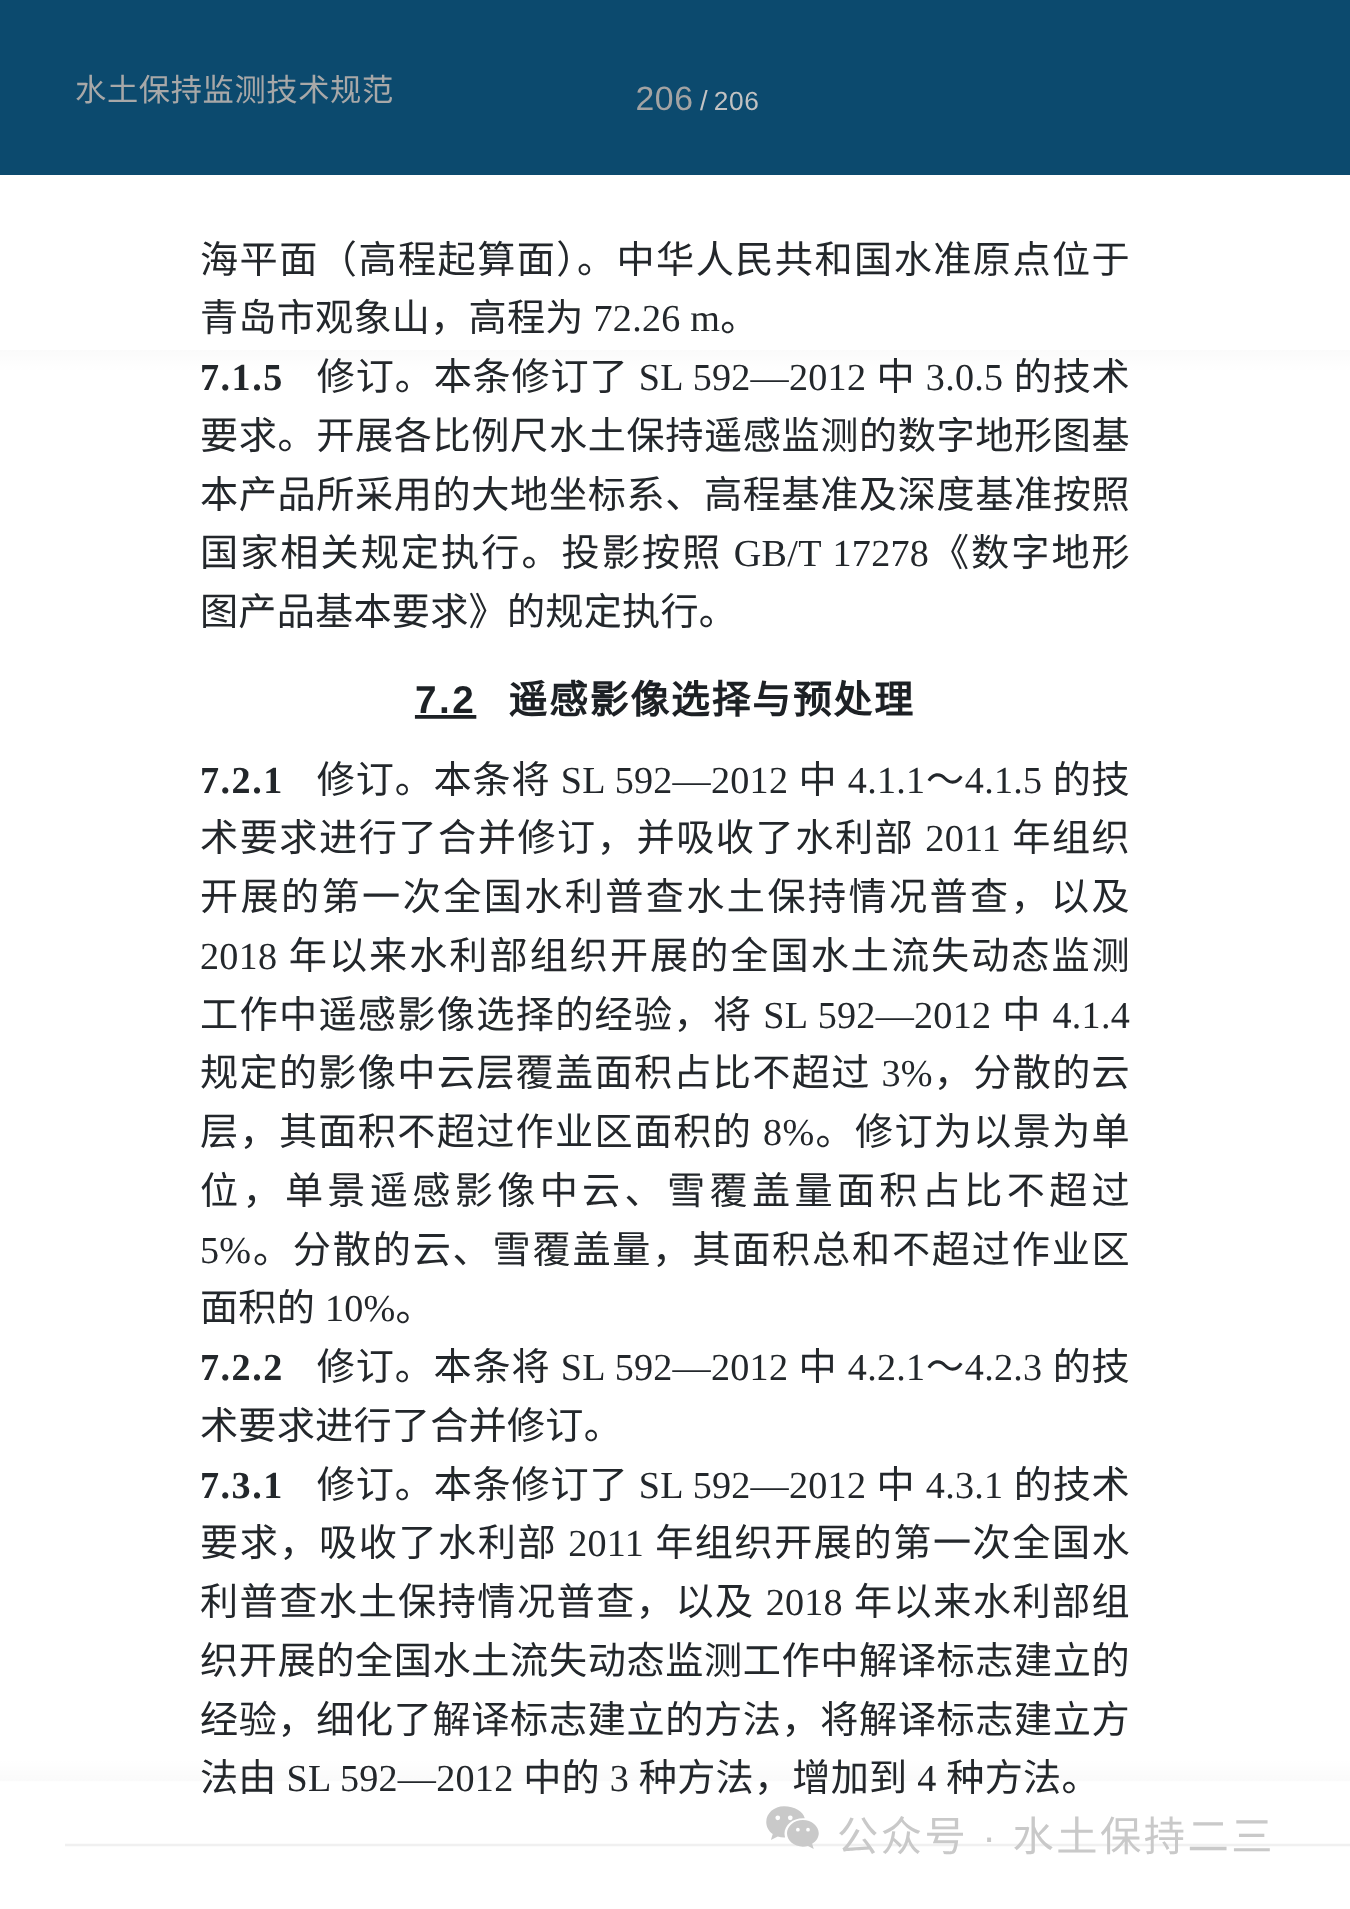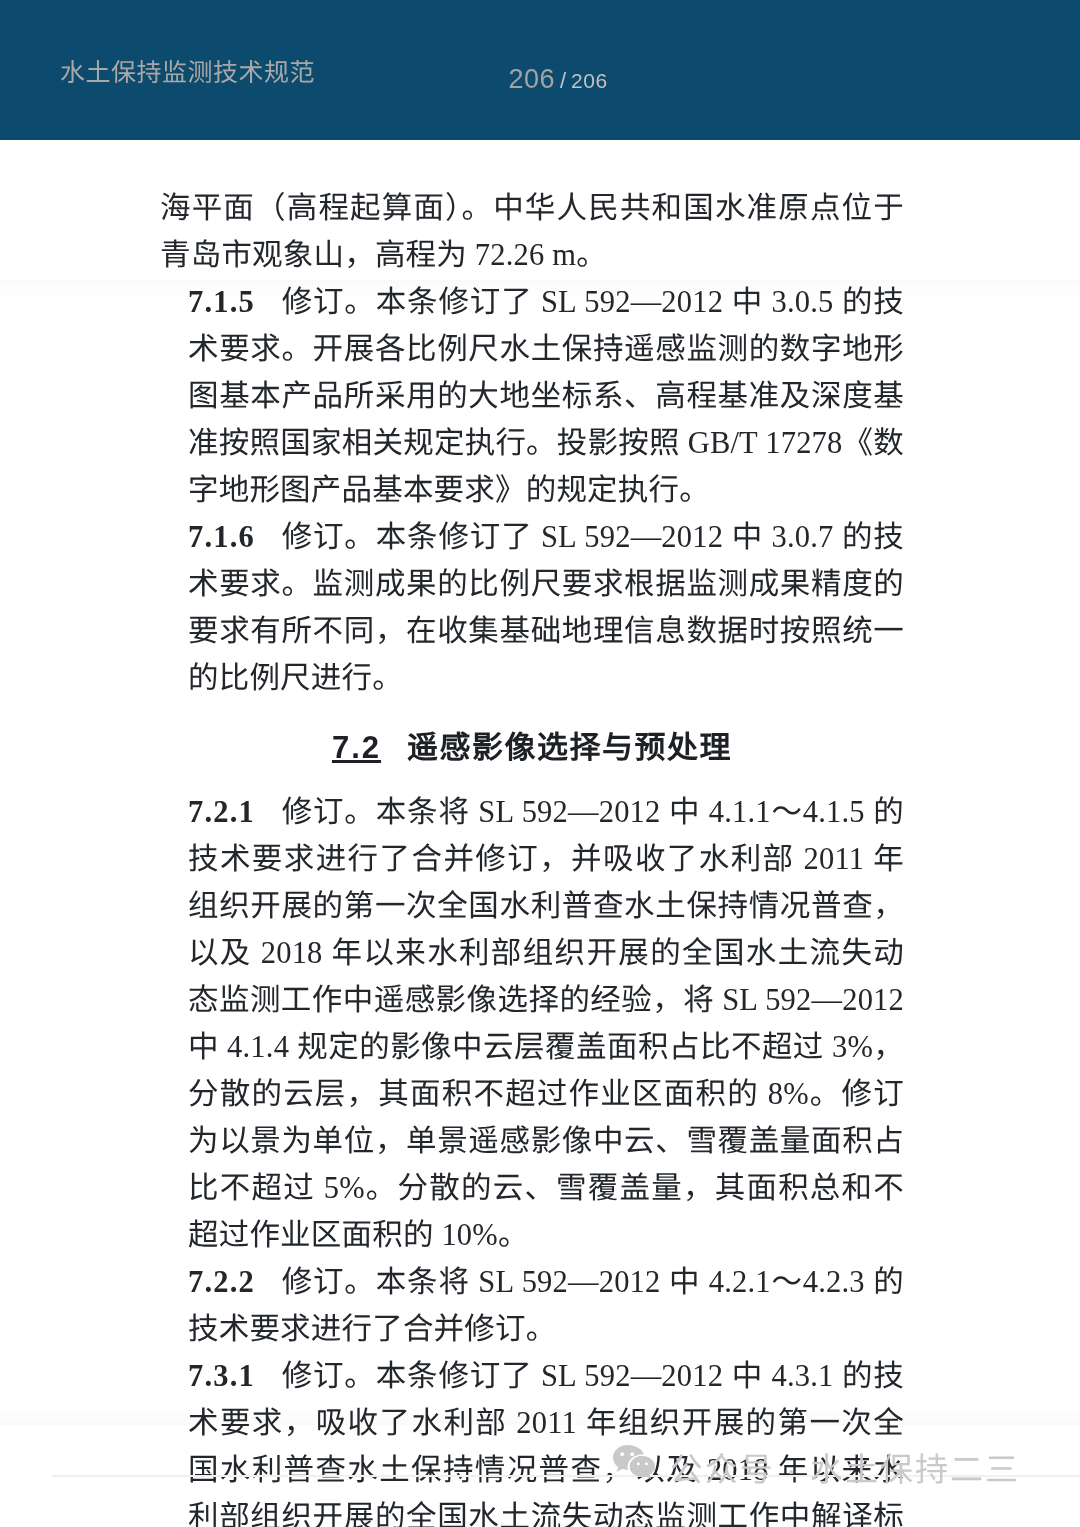--- a/index.html
+++ b/index.html
@@ -86,21 +86,21 @@
   p.para, p.cont {
     margin: 0;
     font-size: 30.5px;
     line-height: 47px;
     color: #23272b;
     text-align: justify;
     text-justify: inter-character;
     letter-spacing: 0.2px;
     text-indent: 0;
   }
-  p.para { text-indent: 0; margin-left: 28px; }
+  p.para { text-indent: 0; }
 
   .num {
     font-weight: bold;
     letter-spacing: 1.2px;
   }
   .gap { display: inline-block; width: 26px; }
 
   h2.section {
     margin: 22px 0 18px 0;
     font-size: 31px;
@@ -184,23 +184,20 @@
   <div class="page-body">
 
     <p class="cont">
       <span>海平面（高程起算面）。中华人民共和国水准原点位于青岛市观象山，高程为 72.26 m。</span>
     </p>
 
     <p class="para">
       <span class="num">7.1.5</span><span class="gap"></span><span>修订。本条修订了 SL 592—2012 中 3.0.5 的技术要求。开展各比例尺水土保持遥感监测的数字地形图基本产品所采用的大地坐标系、高程基准及深度基准按照国家相关规定执行。投影按照 GB/T 17278《数字地形图产品基本要求》的规定执行。</span>
     </p>
 
-    <p class="para">
-      <span class="num">7.1.6</span><span class="gap"></span><span>修订。本条修订了 SL 592—2012 中 3.0.7 的技术要求。监测成果的比例尺要求根据监测成果精度的要求有所不同，在收集基础地理信息数据时按照统一的比例尺进行。</span>
-    </p>
 
     <h2 class="section">
       <span class="sec-no">7.2</span><span class="sec-name">遥感影像选择与预处理</span>
     </h2>
 
     <p class="para">
       <span class="num">7.2.1</span><span class="gap"></span><span>修订。本条将 SL 592—2012 中 4.1.1～4.1.5 的技术要求进行了合并修订，并吸收了水利部 2011 年组织开展的第一次全国水利普查水土保持情况普查，以及 2018 年以来水利部组织开展的全国水土流失动态监测工作中遥感影像选择的经验，将 SL 592—2012 中 4.1.4 规定的影像中云层覆盖面积占比不超过 3%，分散的云层，其面积不超过作业区面积的 8%。修订为以景为单位，单景遥感影像中云、雪覆盖量面积占比不超过 5%。分散的云、雪覆盖量，其面积总和不超过作业区面积的 10%。</span>
     </p>
 
     <p class="para">

